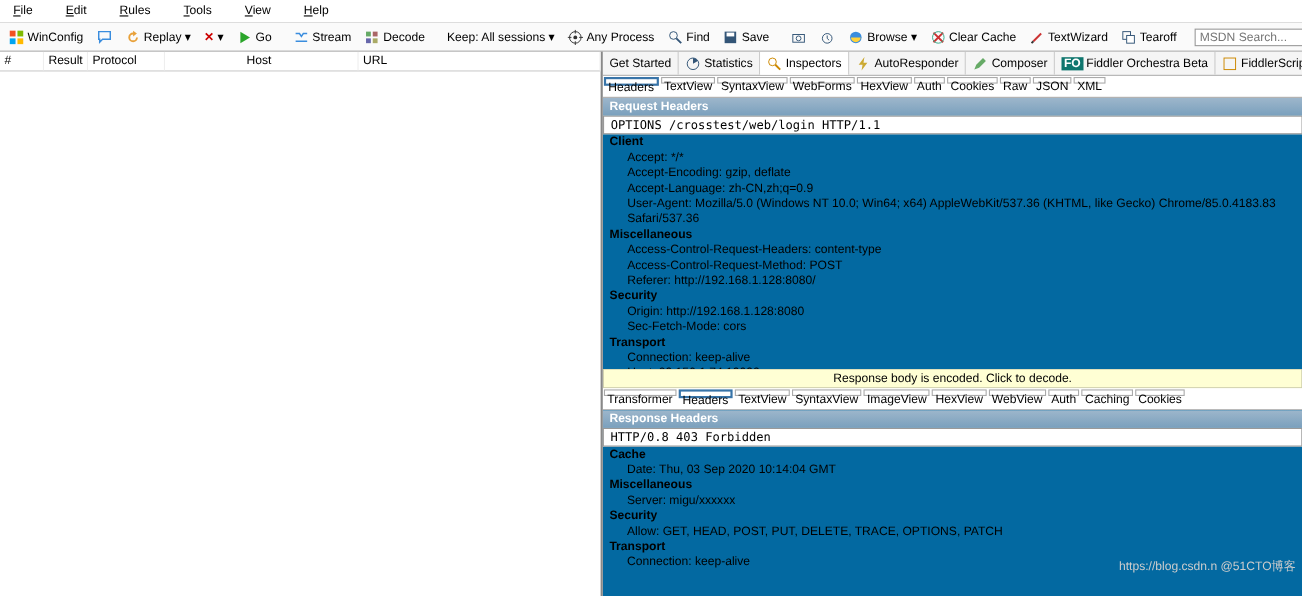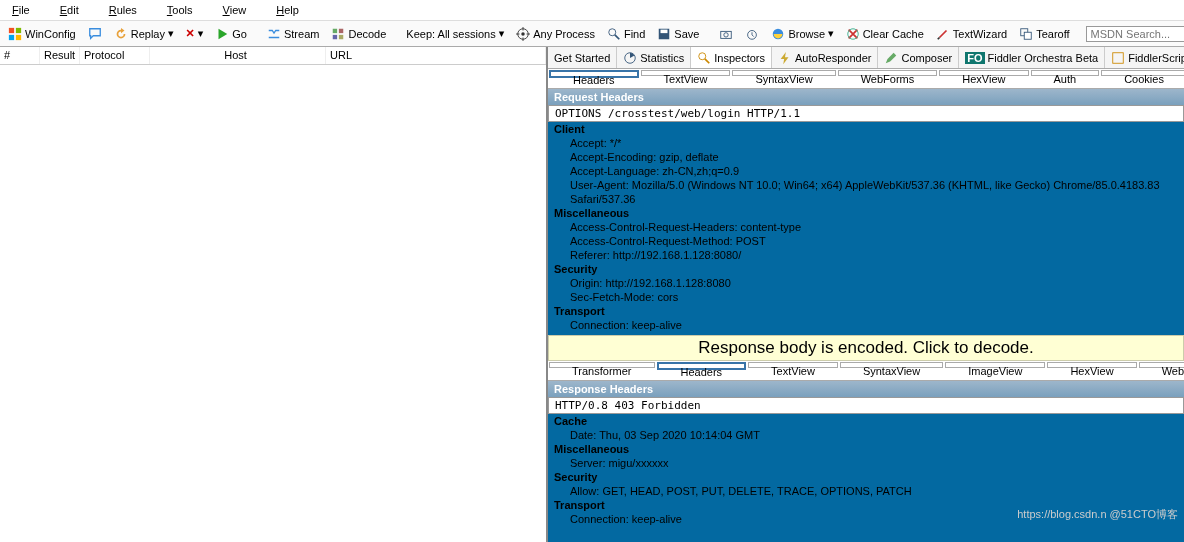--- a/index.html
+++ b/index.html
@@ -20,28 +20,28 @@
 .gridrow .col { padding: 0 4px; font-size: 11px; }
 .c-idx { width: 40px; }
 .c-res { width: 40px; text-align: right; padding-right: 10px !important; }
 .c-proto { width: 70px; }
 .c-host { flex: 1; }
 .c-url { width: 220px; }
 .tabs { display: flex; border-bottom: 1px solid #aaa; background: #f5f5f5; height: 22px; overflow: hidden; }
 .tabs .tab { display: flex; align-items: center; gap: 3px; padding: 2px 6px; border-right: 1px solid #ccc; cursor: default; white-space: nowrap; font-size: 11px; }
 .tabs .tab.active { background: #fff; border-bottom: 1px solid #fff; margin-bottom: -1px; }
 .subtabs { display: flex; border-bottom: 1px solid #aaa; background: #fff; height: 20px; }
-.subtabs .tab { padding: 2px 22px; border: 1px solid #aaa; margin: 1px 1px 16px 1px; font-size: 11px; cursor: default; }
+.subtabs .tab { padding: 2px 2px; border: 1px solid #aaa; margin: 1px 1px 16px 1px; font-size: 11px; cursor: default; }
 .subtabs .tab.hdr-act { border: 2px solid #3874a8; font-weight: normal; }
 .panel { flex: 1; overflow: auto; background: #0369a1; font-size: 11px; }
 .secthdr { background: linear-gradient(#9db6cb,#7aa0bd); color: #fff; font-weight: bold; padding: 2px 6px; font-size: 11px; }
 .rawline { font-family: Consolas, monospace; font-size: 11px; padding: 1px 6px; border: 1px solid #999; background: #fff; }
 .hdrgroup { padding: 1px 6px 1px 6px; font-weight: bold; font-size: 11px; }
 .hdrline { padding: 0 6px 0 22px; font-size: 11px; line-height: 14px; }
-.yellowbar { background: #ffffd4; border: 1px solid #cca; text-align: center; padding: 2px; font-size: 17px; cursor: default; }
+.yellowbar { background: #ffffd4; border: 1px solid #cca; text-align: center; padding: 2px; font-size: 11px; cursor: default; }
 .msdn { border: 1px solid #999; padding: 1px 4px; width: 120px; font-size: 11px; }
 .bluef { color: #1058b8; }
 .watermark { position: absolute; right: 6px; bottom: 20px; color: #ccc; font-size: 11px; }
 </style>
 </head>
 <body>
 
 <div class="menubar">
   <div class="menu"><u>F</u><span></span>ile</div>
   <div class="menu"><u>E</u>dit</div>

